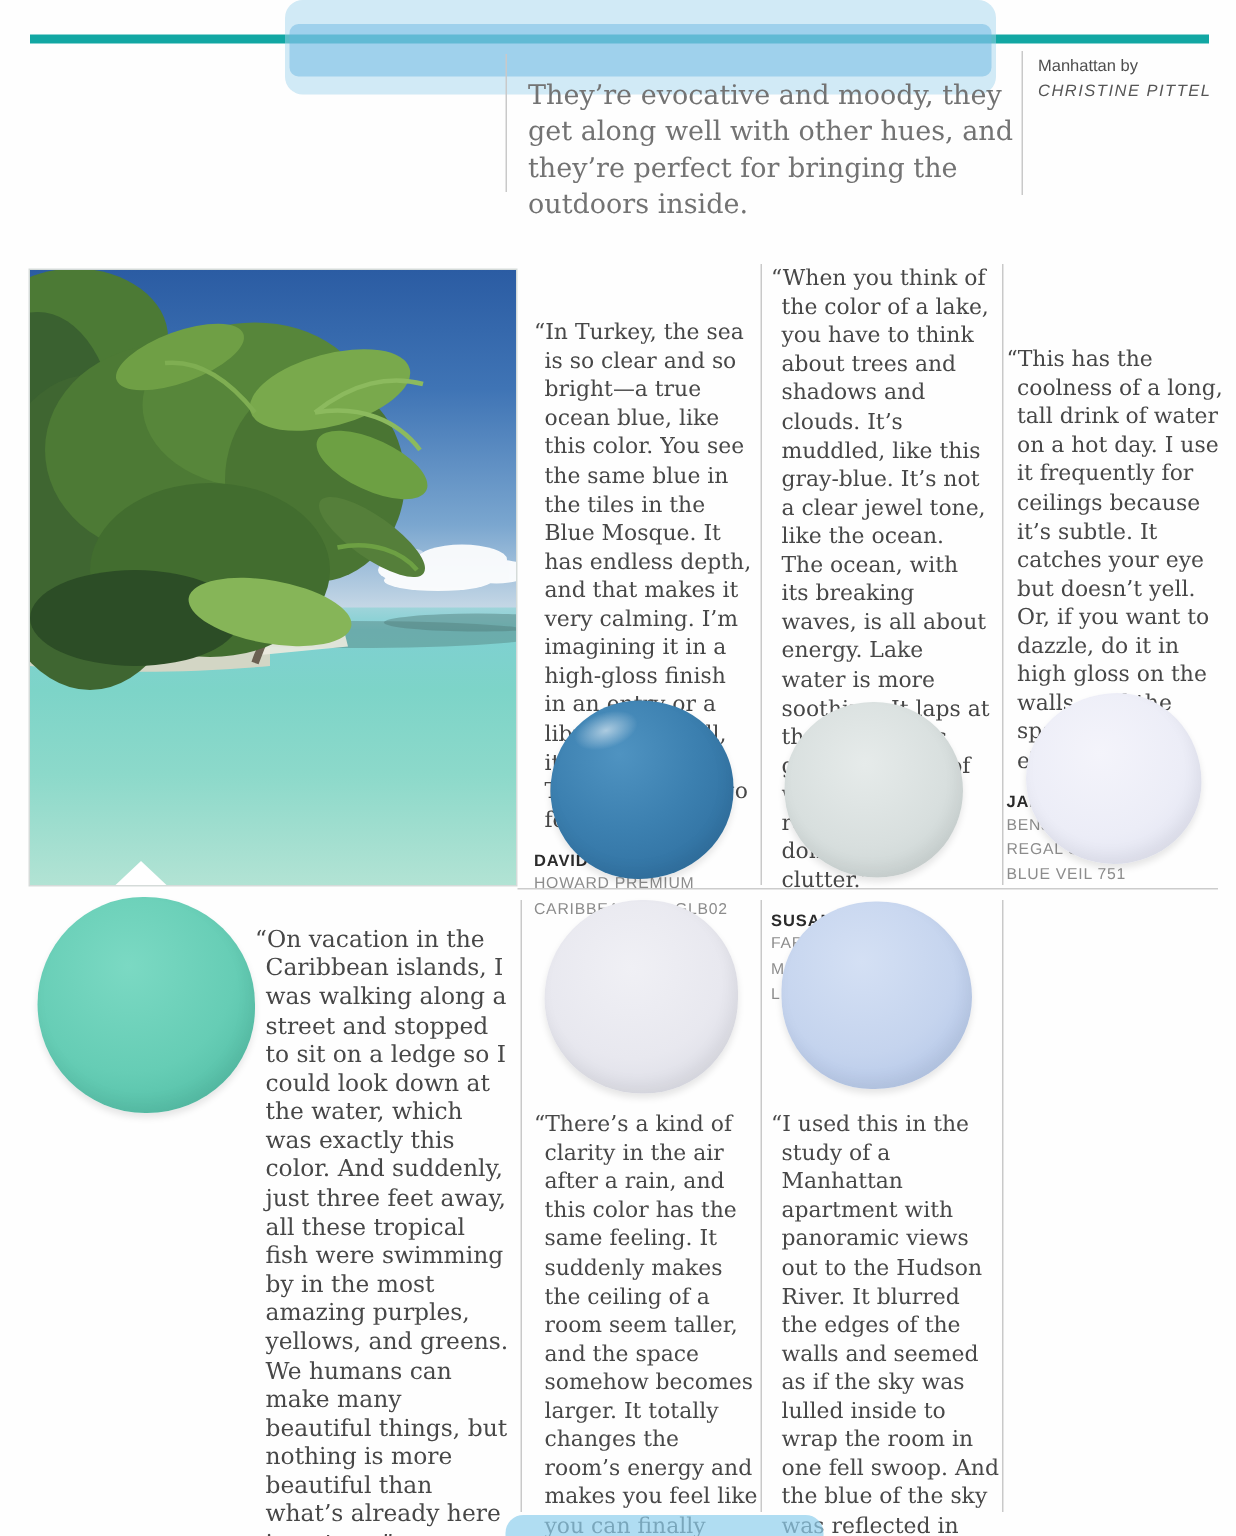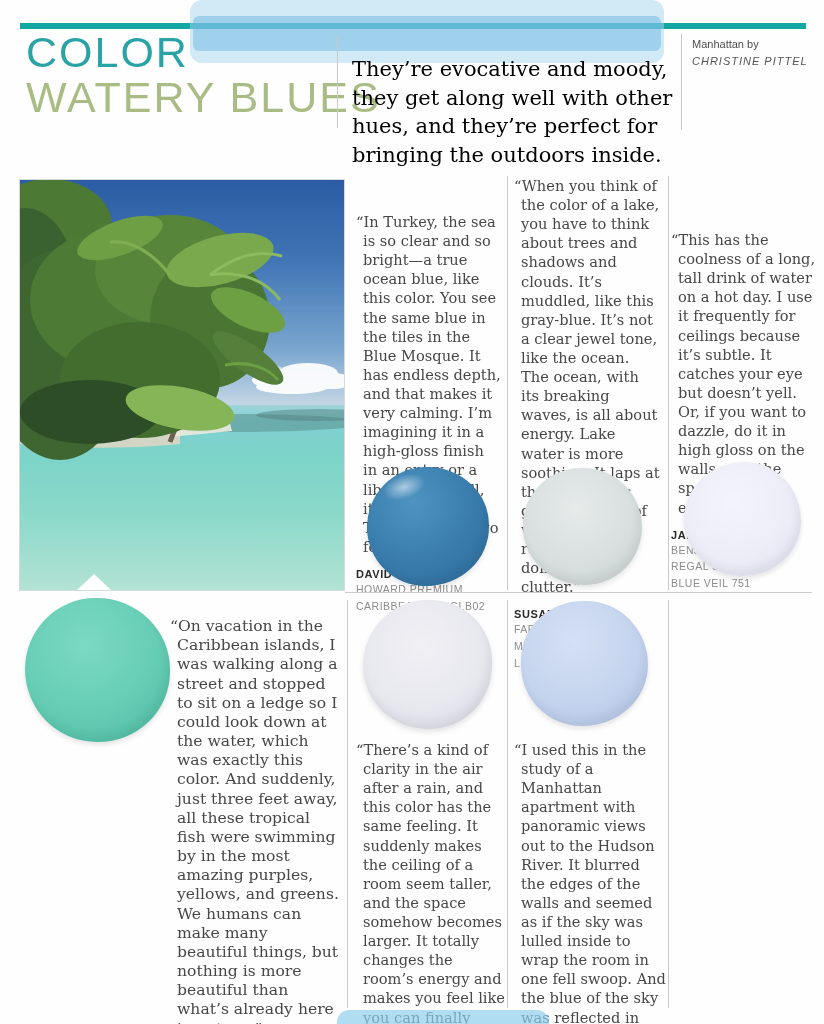--- a/index.html
+++ b/index.html
@@ -8,21 +8,21 @@
   
   .teal-rule{position:absolute;left:20px;top:23px;width:786px;height:6px;background:#12a7a3;}
   .hl{position:absolute;pointer-events:none;}
   .hl-top-outer{left:190px;top:0;width:474px;height:63px;background:rgba(163,214,238,.5);border-radius:12px;}
   .hl-top-core{left:193px;top:16px;width:468px;height:35px;background:rgba(104,182,226,.48);border-radius:6px;}
   .hl-bottom{left:337px;top:1010px;width:212px;height:14px;background:rgba(142,206,236,.7);border-radius:12px 12px 0 0;}
   .title{position:absolute;left:26px;top:30px;line-height:45px;font-size:43px;letter-spacing:2px;font-weight:400;}
   .title .t1{color:#2aa3a6;display:block;}
   .title .t2{color:#a9bc84;display:block;}
   .intro{position:absolute;left:352px;top:34px;width:334px;
-         font-family:"DejaVu Serif",serif;font-size:21px;line-height:1.36;color:#000000;}
+         font-family:"DejaVu Serif",serif;font-size:18px;line-height:1.36;color:#737373;}
   .byline{position:absolute;left:692px;top:36px;width:125px;font-size:11px;color:#4e4e4e;line-height:1.5;}
   .byline .by-name{letter-spacing:1px;color:#555;font-style:italic;}
   .vline{position:absolute;width:1px;background:#c9c9c9;}
   .v-h1{left:337px;top:36px;height:92px;}
   .v-h2{left:681px;top:34px;height:96px;}
   .v-r1a{left:507px;top:176px;height:414px;}
   .v-r1b{left:668px;top:176px;height:414px;}
   .v-r2a{left:347px;top:600px;height:408px;}
   .v-r2b{left:507px;top:600px;height:408px;}
   .v-r2c{left:668px;top:600px;height:408px;}
@@ -61,24 +61,20 @@
 </style>
 </head>
 <body>
 
 <div class="page">
 
   <div class="teal-rule"></div>
   <div class="hl hl-top-outer"></div>
   <div class="hl hl-top-core"></div>
 
-  <div class="title">
-    <span class="t1">COLOR</span>
-    <span class="t2">WATERY BLUES</span>
-  </div>
 
   <div class="vline v-h1"></div>
   <p class="intro">They’re evocative and moody, they get along well with other hues, and they’re perfect for bringing the outdoors inside.</p>
   <div class="vline v-h2"></div>
 
   <div class="byline">
     <div>Manhattan by</div>
     <div class="by-name">CHRISTINE PITTEL</div>
   </div>
 

